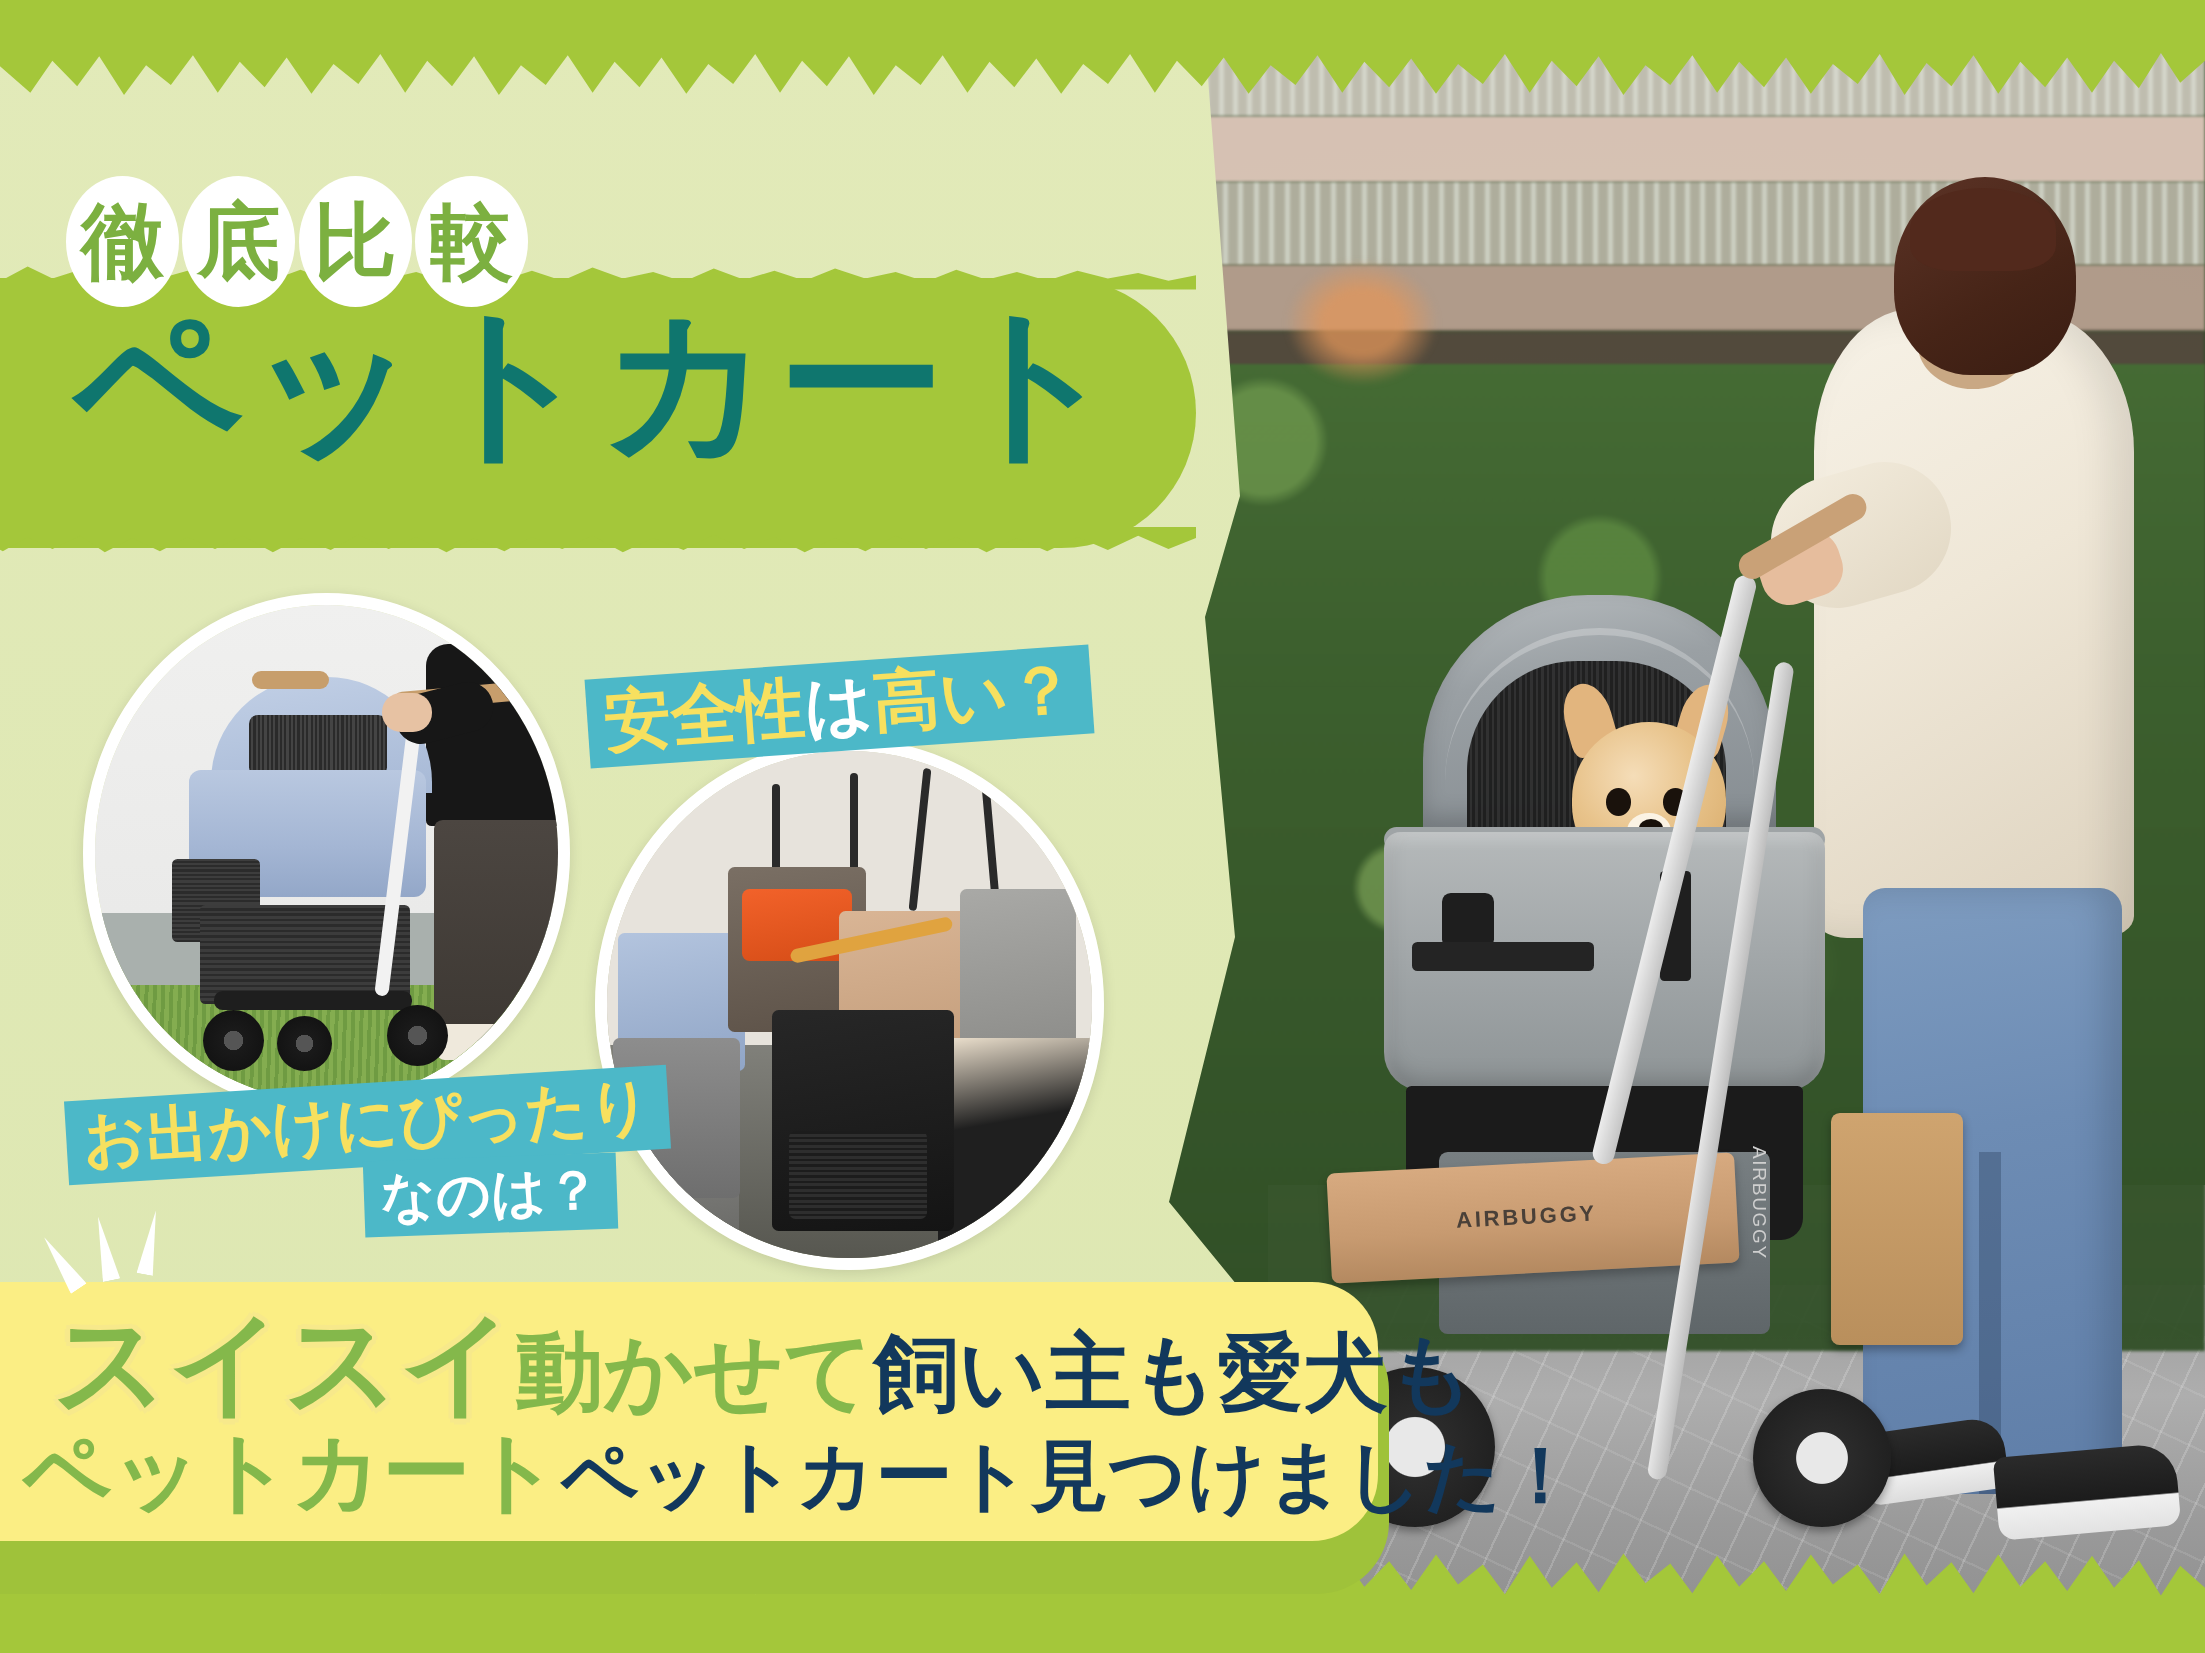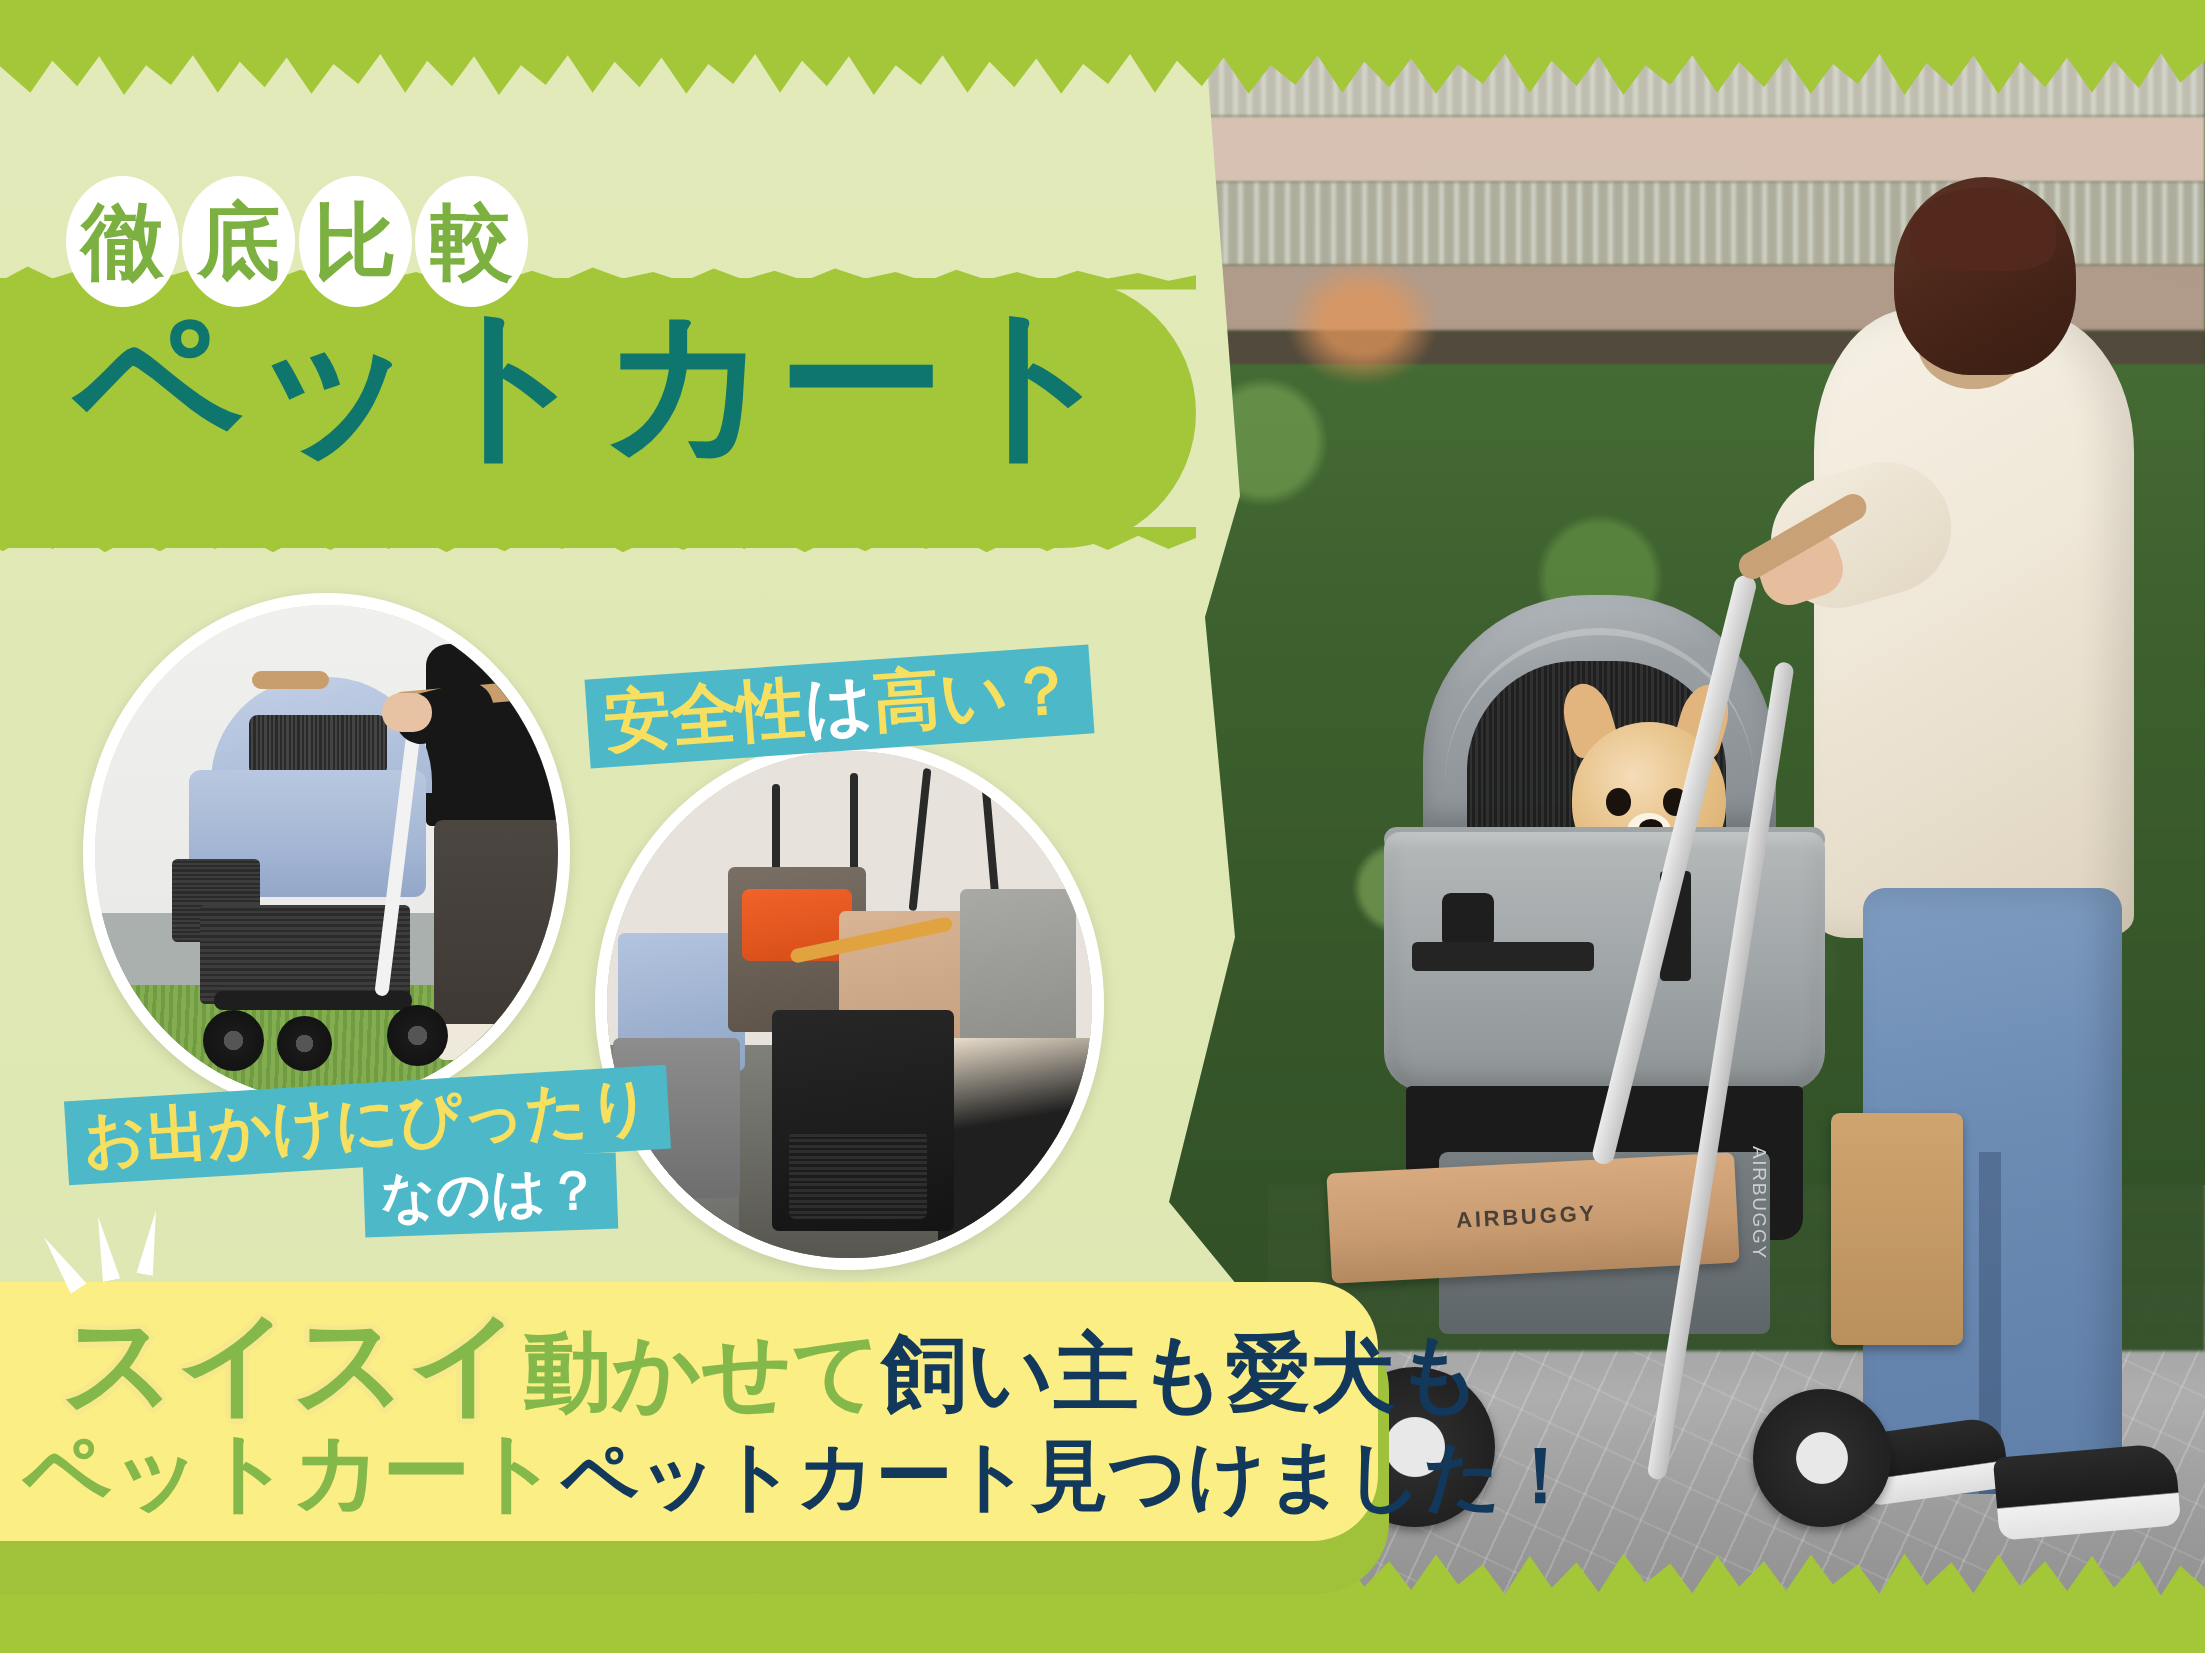--- a/index.html
+++ b/index.html
@@ -242,21 +242,21 @@
   
   .cap-shadow{
     position:absolute;left:-66px;top:1318px;width:1455px;height:276px;
     background:#9fc23a;border-radius:0 72px 72px 0;z-index:15;
   }
   .cap{
     position:absolute;left:-66px;top:1282px;width:1444px;height:259px;
     background:#fbee84;border-radius:0 66px 66px 0;z-index:16;
   }
   .cap-line{position:absolute;z-index:17;white-space:nowrap;font-weight:bold;line-height:1;}
-  .cap1{left:61px;top:1307px;}
+  .cap1{left:53px;top:1307px;}
   .cap2{left:22px;top:1428px;}
   .big-green{color:#84b84b;font-size:113px;
     text-shadow: 5.5px 0 0 #f7e98b,-5.5px 0 0 #f7e98b,0 5.5px 0 #f7e98b,0 -5.5px 0 #f7e98b,3.9px 3.9px 0 #f7e98b,-3.9px 3.9px 0 #f7e98b,3.9px -3.9px 0 #f7e98b,-3.9px -3.9px 0 #f7e98b;}
   .mid-green{color:#84b84b;font-size:88px;}
   .navy{color:#12385c;font-size:85px;}
   .navy-sm{color:#12385c;font-size:77px;}
 
   .spark{position:absolute;z-index:18;background:#ffffff;}
   .s1{left:52px;top:1232px;width:19px;height:62px;clip-path:polygon(50% 0,100% 100%,0 100%);transform:rotate(-34deg);}
   .s2{left:96px;top:1216px;width:17.6px;height:65px;clip-path:polygon(50% 0,100% 100%,0 100%);transform:rotate(-12deg);}

